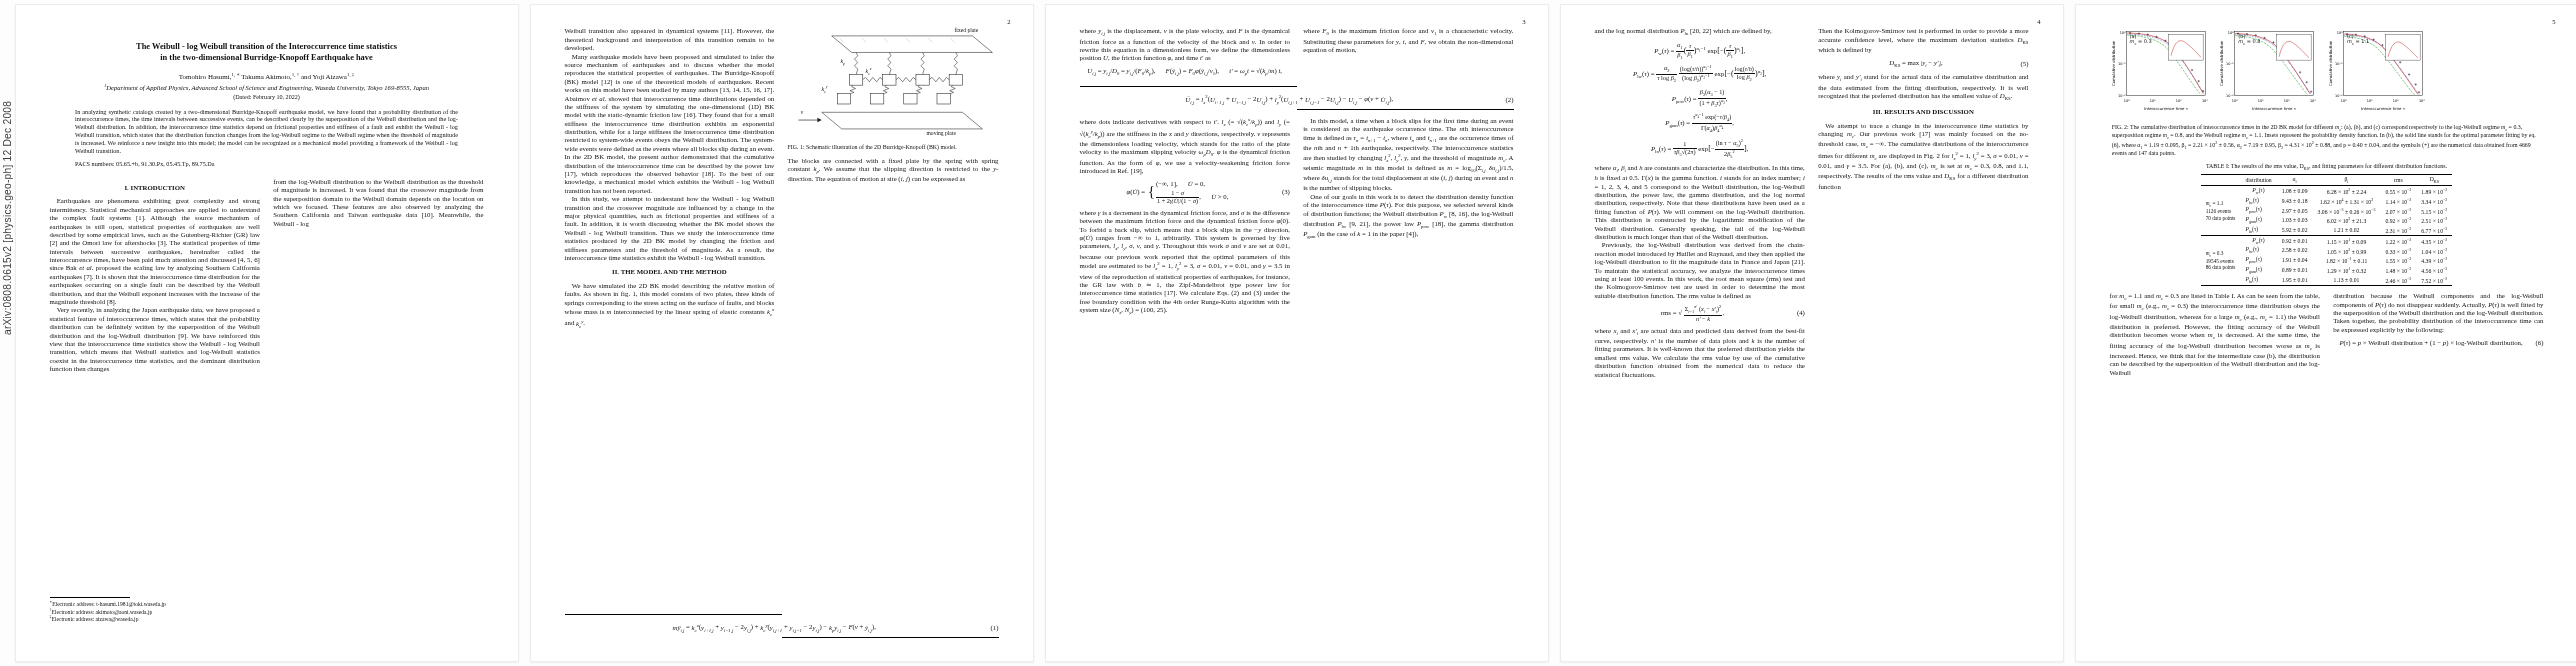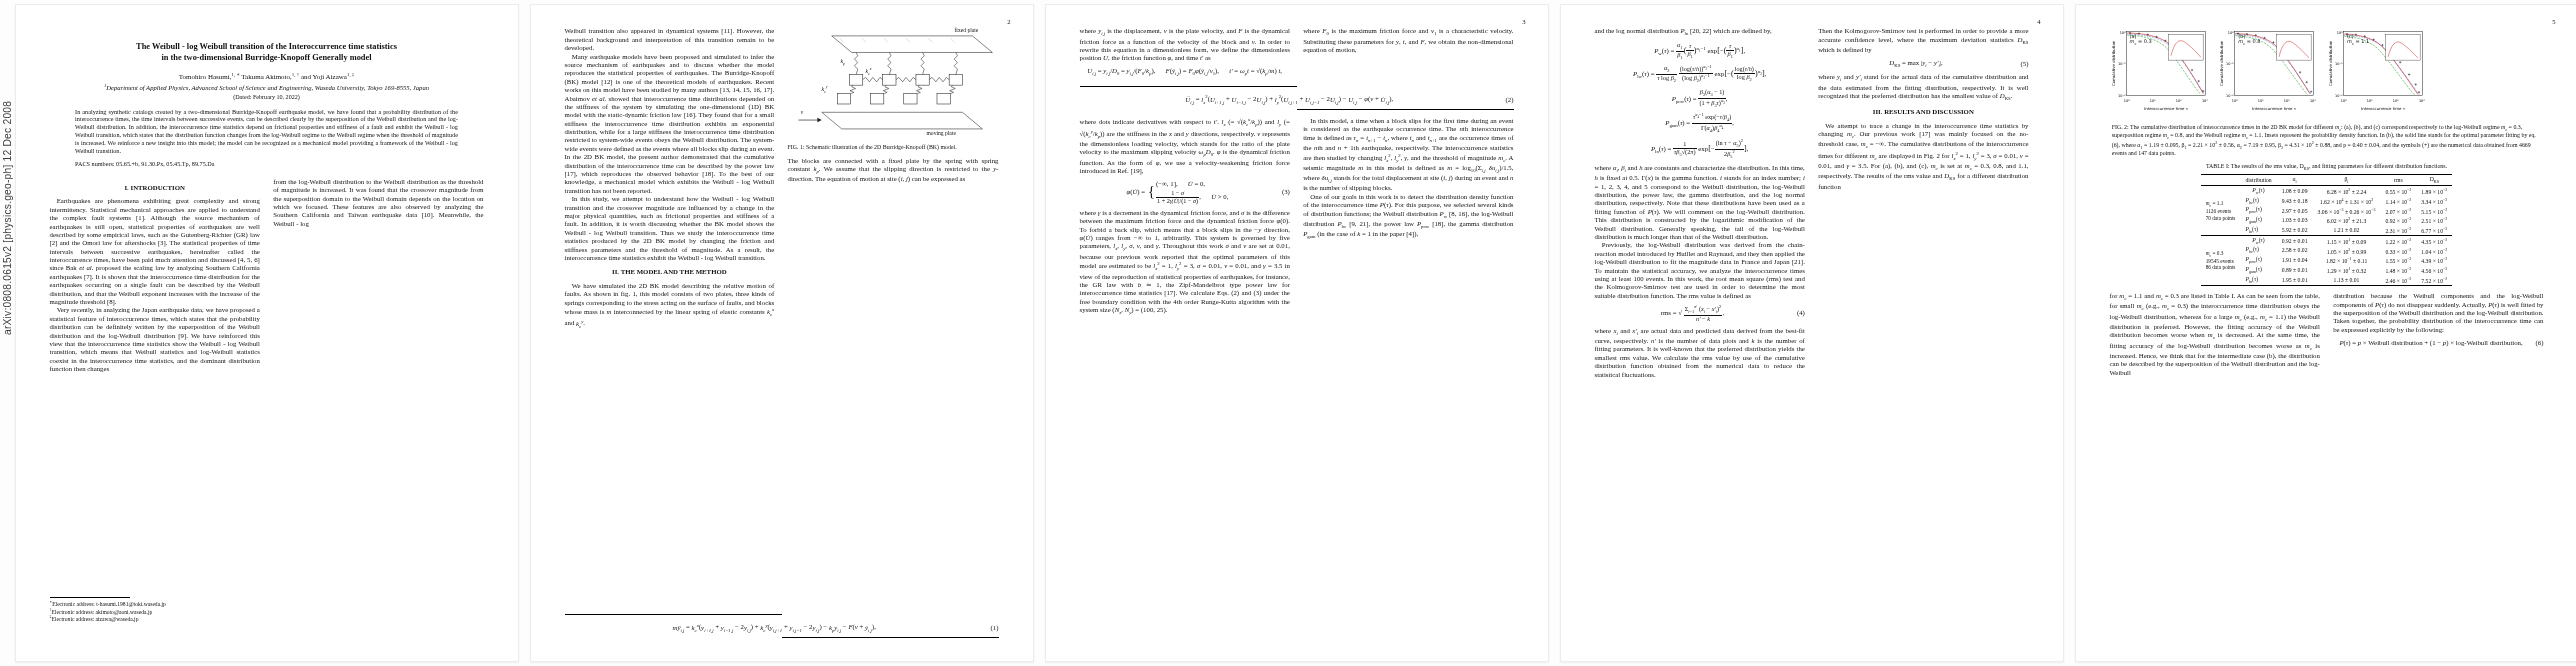--- a/index.html
+++ b/index.html
@@ -66,21 +66,21 @@
 <body>
 
 <div class="stamp">arXiv:0808.0615v2  [physics.geo-ph]  12 Dec 2008</div>
 
 <div class="pages">
 
   <div class="page">
     <div class="titleblock">
       <div class="title">
         <div>The Weibull - log Weibull transition of the Interoccurrence time statistics</div>
-        <div>in the two-dimensional Burridge-Knopoff Generally model</div>
+        <div>in the two-dimensional Burridge-Knopoff Earthquake have</div>
       </div>
       <div class="authors">Tomohiro Hasumi,<sup>1, ∗</sup> Takuma Akimoto,<sup>1, †</sup> and Yoji Aizawa<sup>1, ‡</sup></div>
       <div class="affil"><sup>1</sup>Department of Applied Physics, Advanced School of Science and Engineering, Waseda University, Tokyo 169-8555, Japan</div>
       <div class="dated">(Dated: February 10, 2022)</div>
       <div class="abstract">In analyzing synthetic catalogs created by a two-dimensional Burridge-Knopoff earthquake model, we have found that a probability distribution of the interoccurrence times, the time intervals between successive events, can be described clearly by the superposition of the Weibull distribution and the log-Weibull distribution. In addition, the interoccurrence time statistics depend on frictional properties and stiffness of a fault and exhibit the Weibull - log Weibull transition, which states that the distribution function changes from the log-Weibull regime to the Weibull regime when the threshold of magnitude is increased. We reinforce a new insight into this model; the model can be recognized as a mechanical model providing a framework of the Weibull - log Weibull transition.</div>
       <div class="pacs">PACS numbers: 05.65.+b, 91.30.Px, 05.45.Tp, 89.75.Da</div>
     </div>
     <div class="cols p1cols">
       <div class="col flexcol">
         <div>

